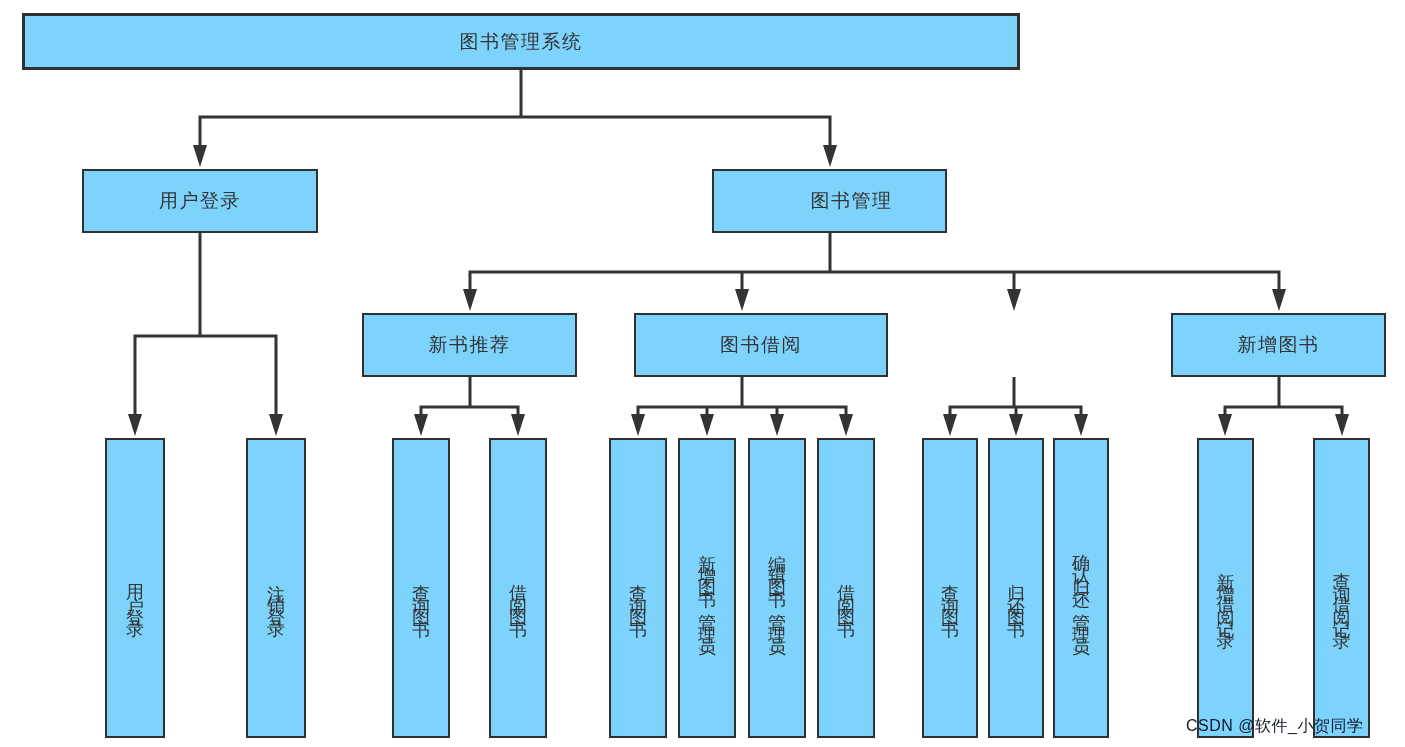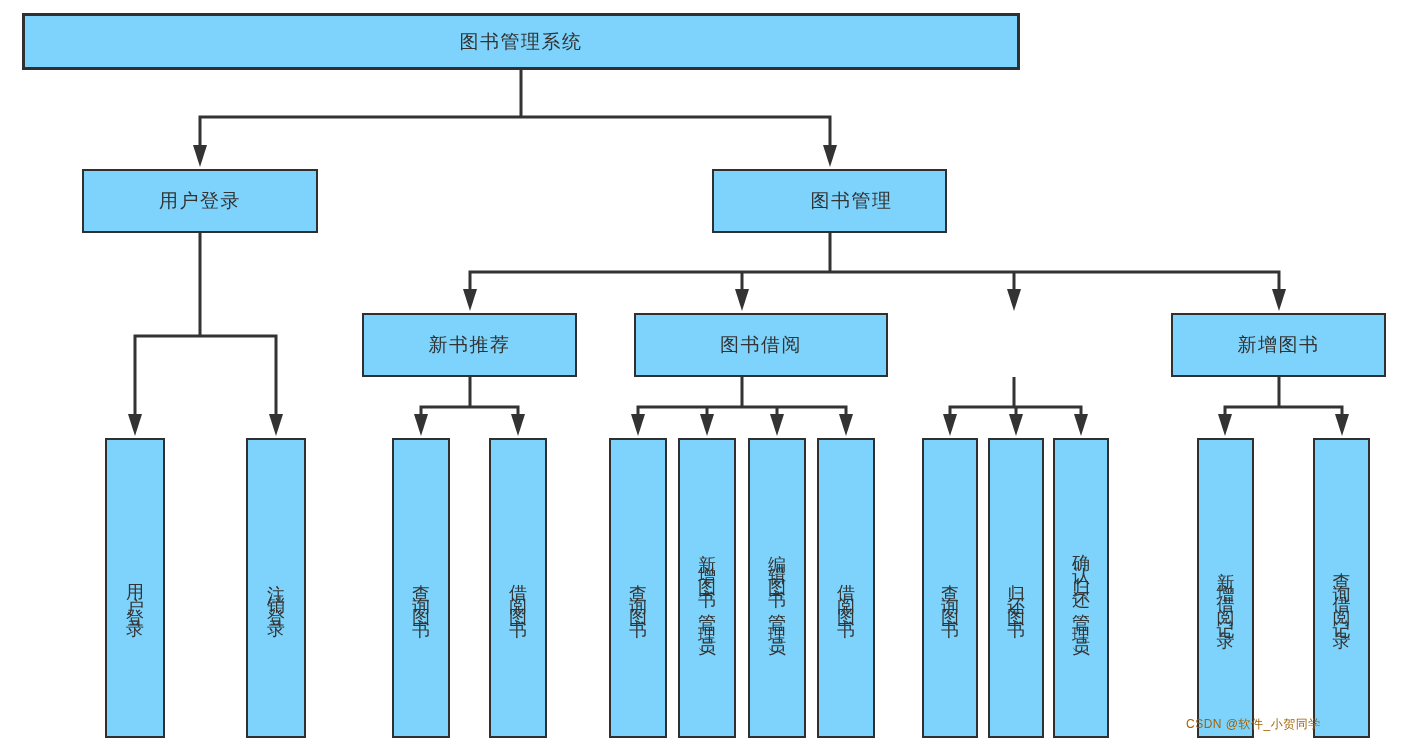--- a/index.html
+++ b/index.html
@@ -40,23 +40,23 @@
     font-size: 18px;
     line-height: 1;
     letter-spacing: 12px;
     margin-bottom: -12px;
     white-space: nowrap;
   }
   .watermark {
     position: absolute;
     left: 1186px;
     top: 716px;
-    font-size: 12px;
+    font-size: 16px;
     letter-spacing: 0.5px;
-    color: #a16207;
+    color: #0f172a;
     z-index: 5;
     white-space: nowrap;
   }
 </style>
 </head>
 <body>
 
 <div class="canvas">
 
   <svg class="connectors" viewBox="0 0 1405 747" xmlns="http://www.w3.org/2000/svg">

